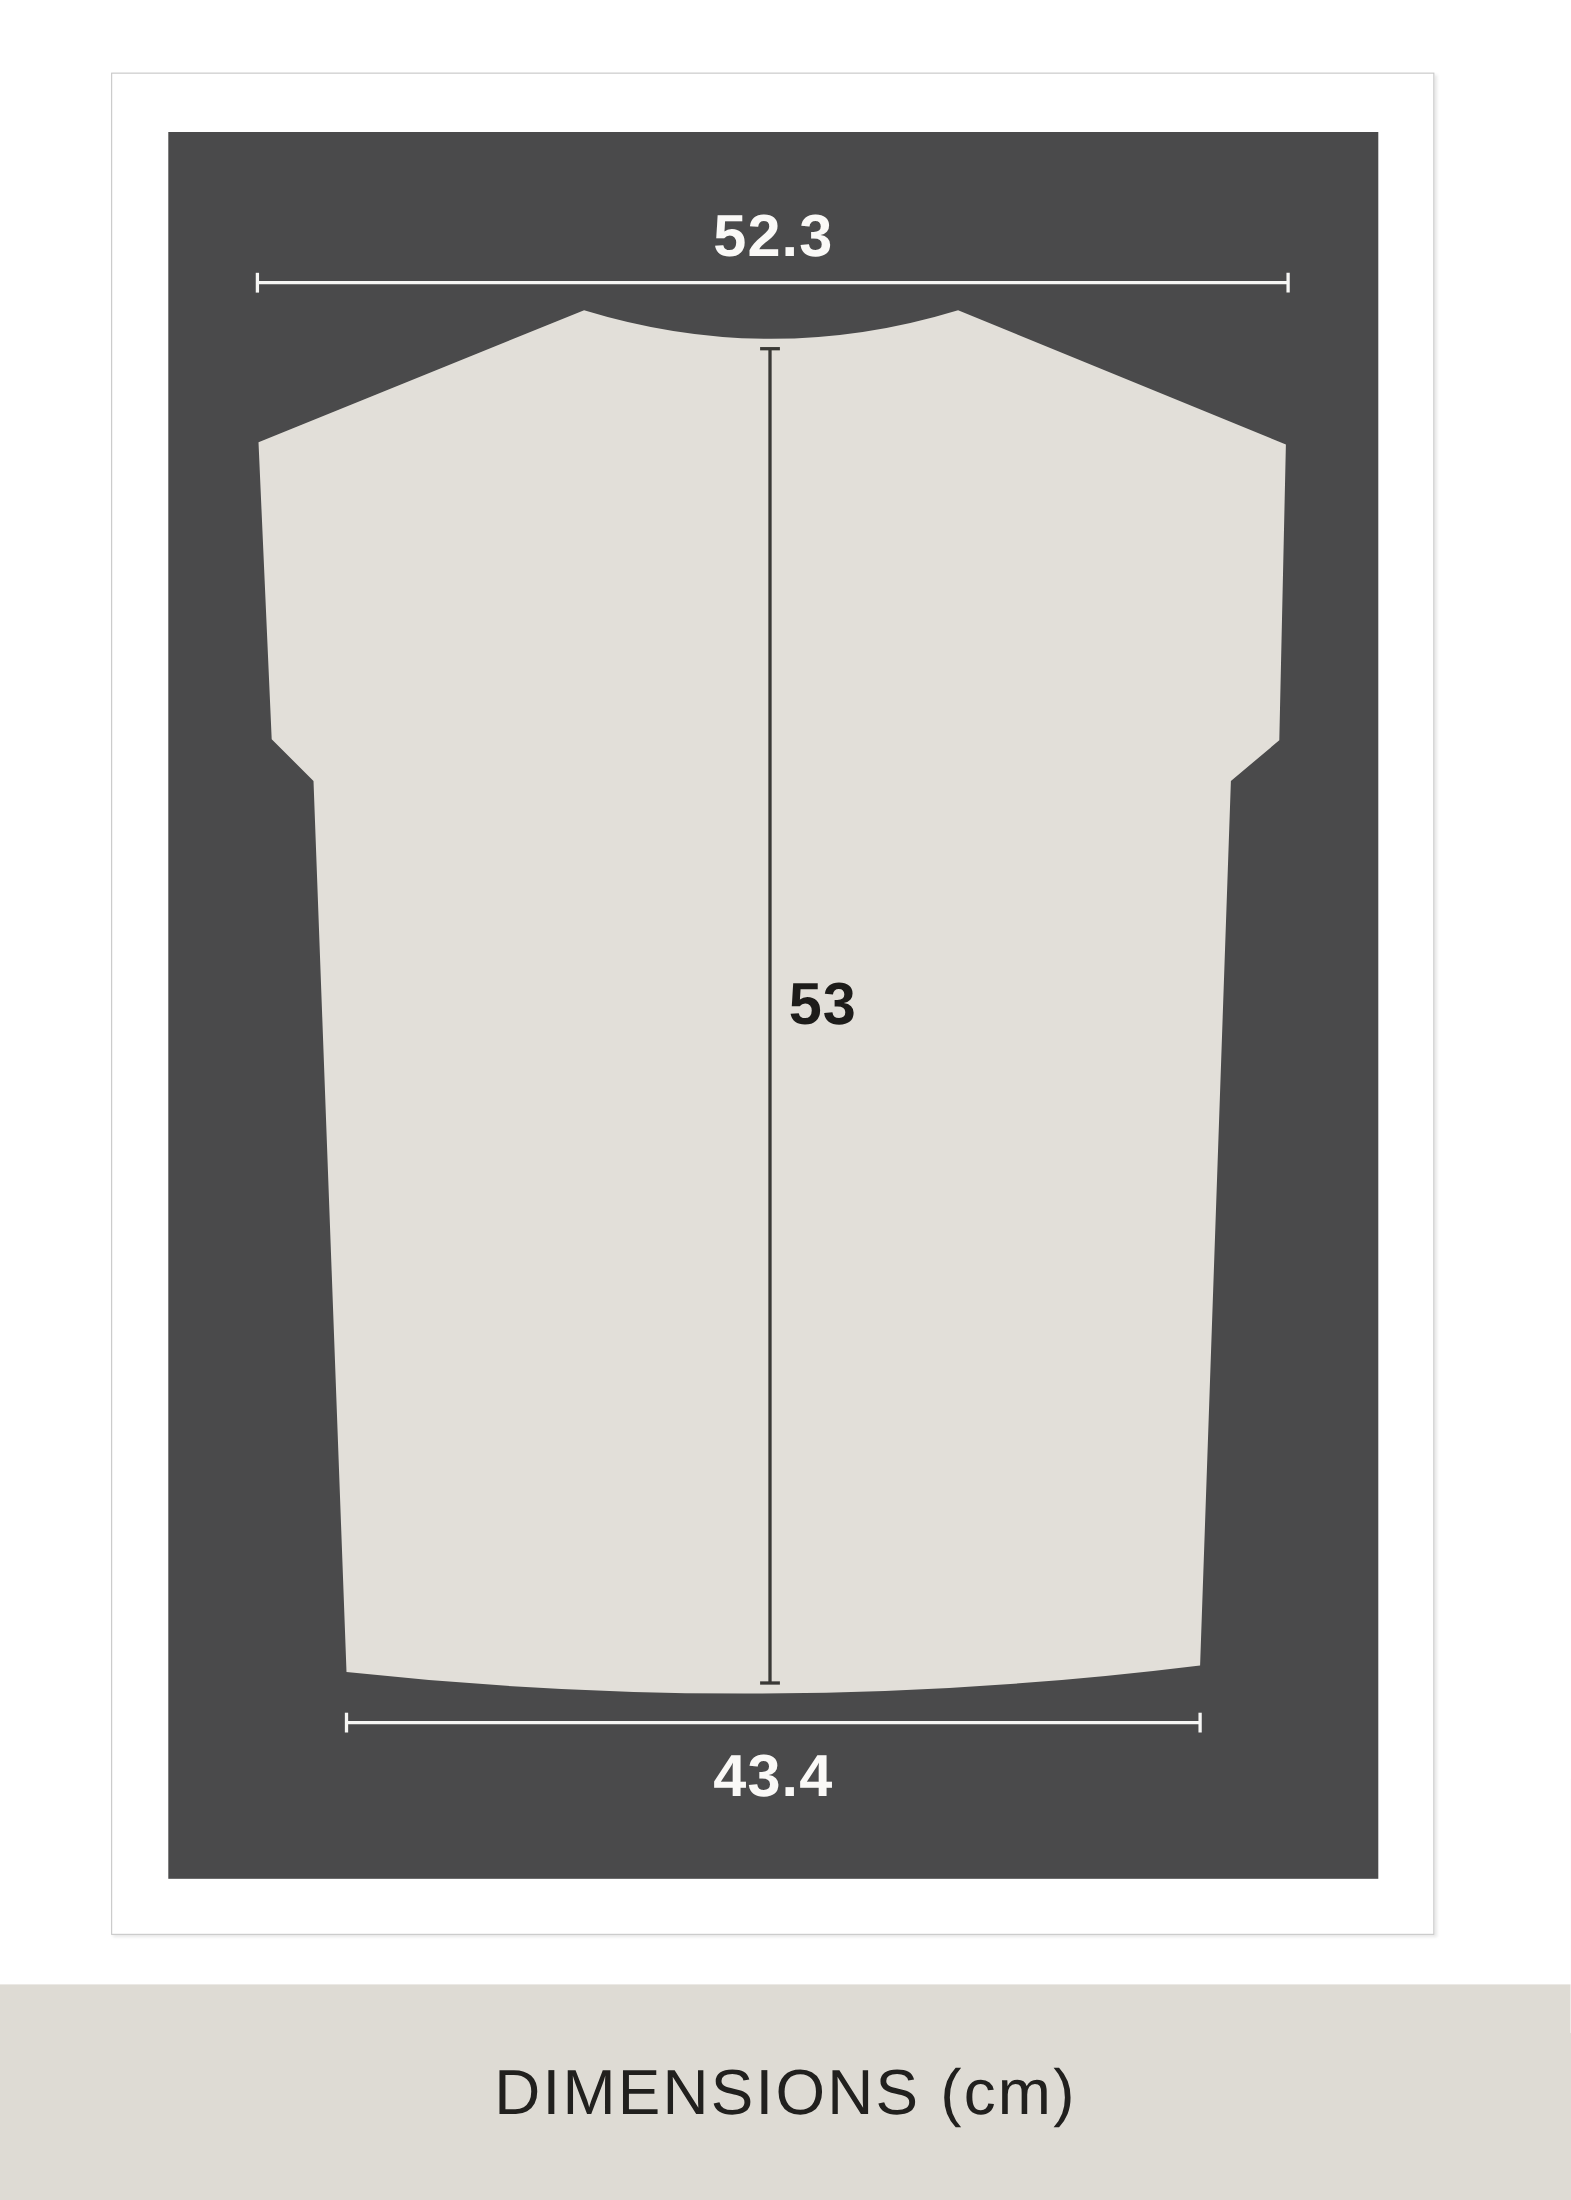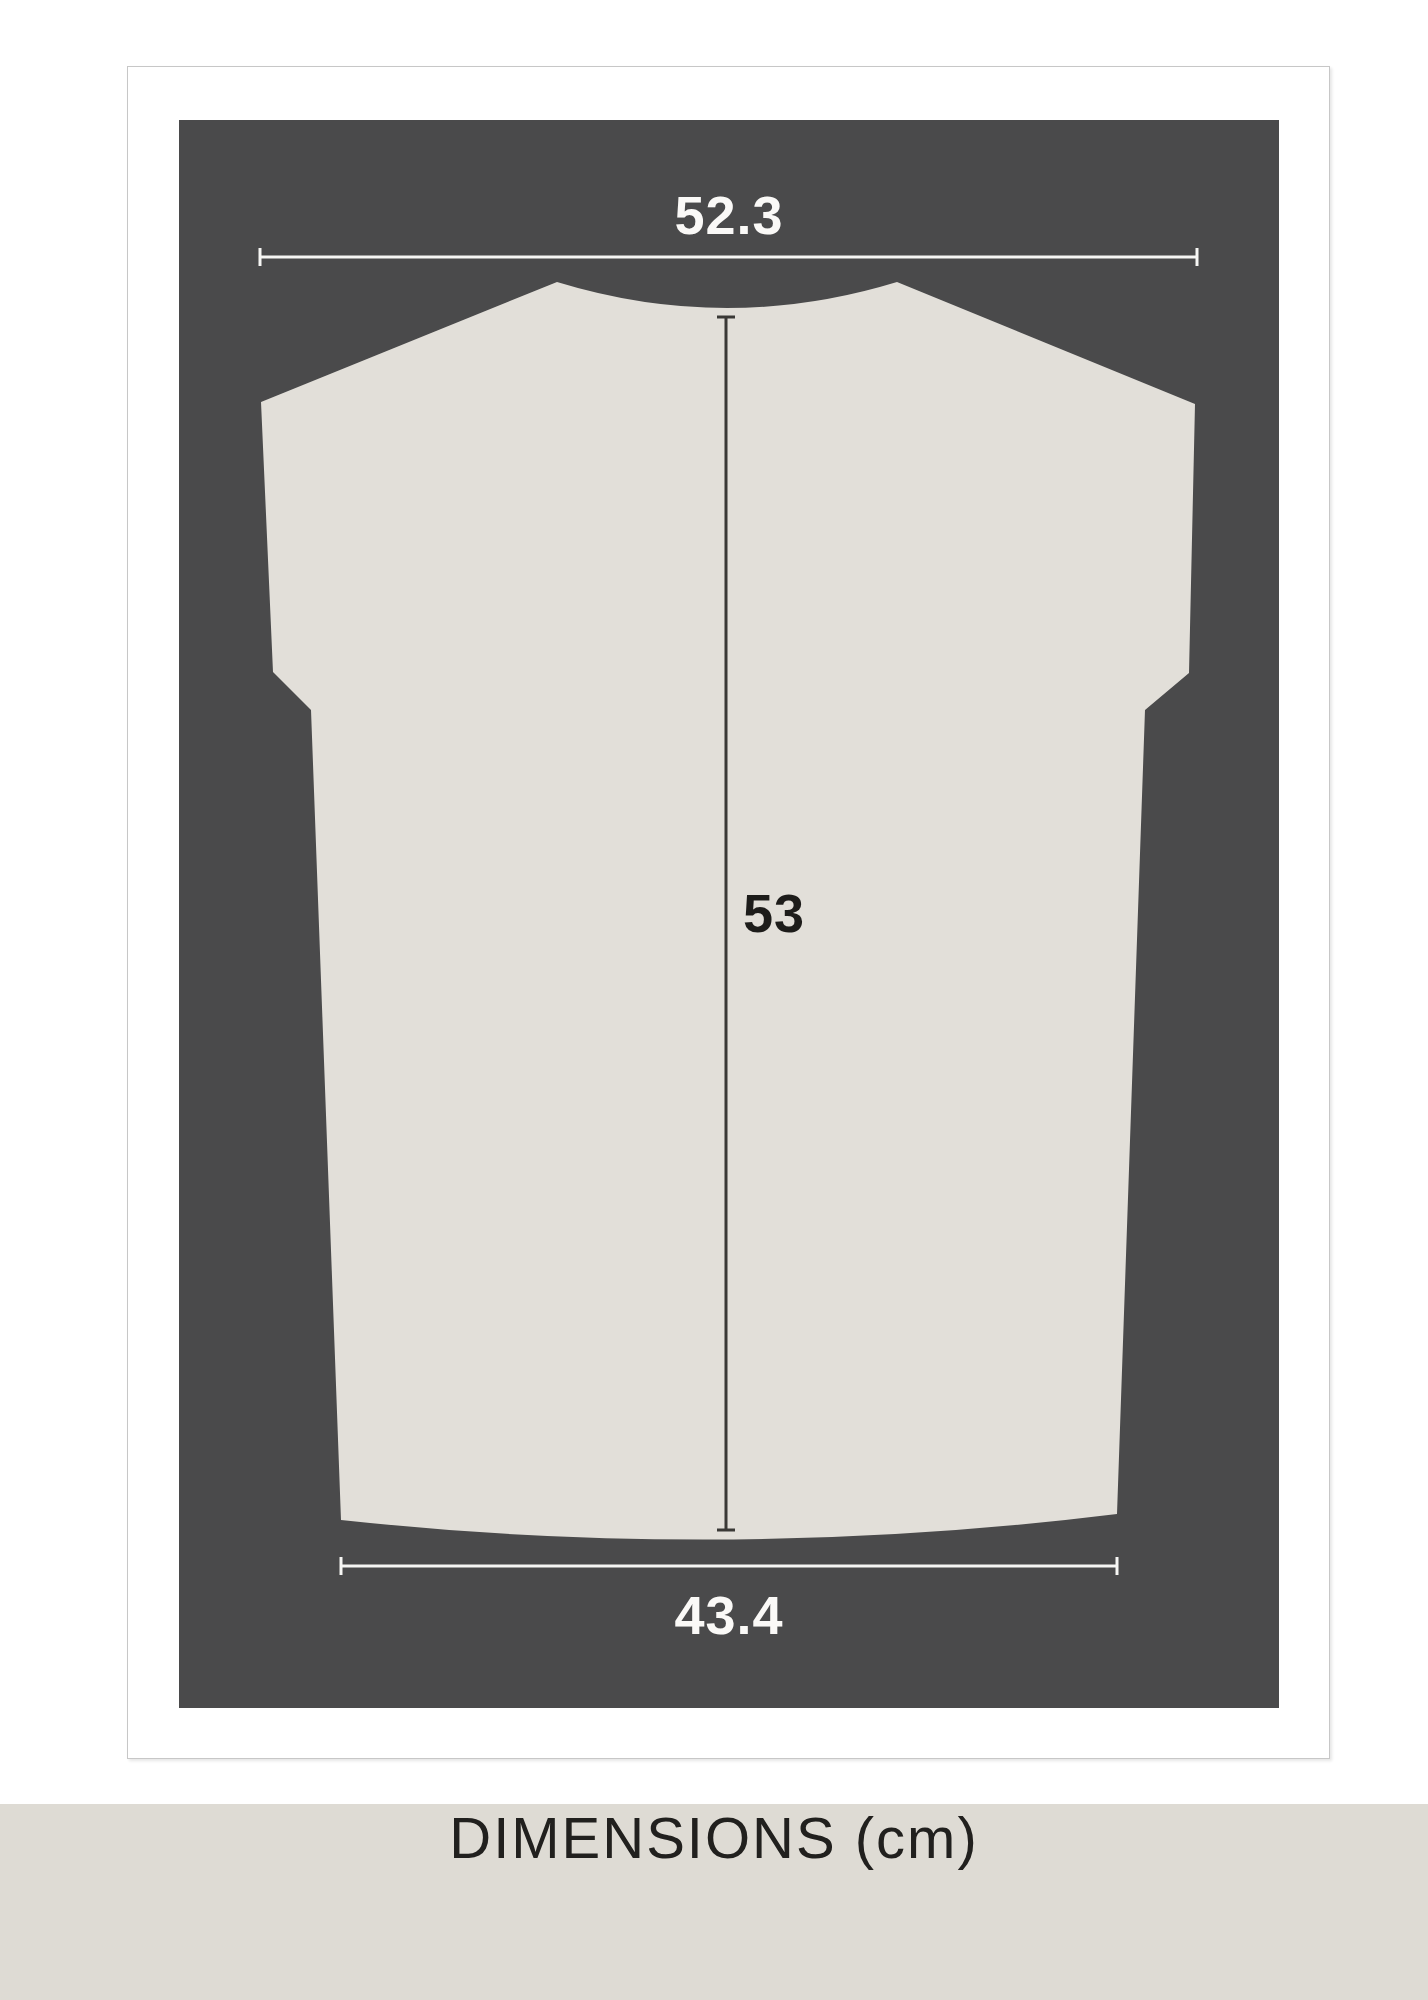--- a/index.html
+++ b/index.html
@@ -10,21 +10,21 @@
   }
   .page {
     position: relative;
     width: 1428px;
     height: 2000px;
     background: #ffffff;
     overflow: hidden;
   }
   .card {
     position: absolute;
-    left: 127px;
+    left: 101px;
     top: 66px;
     width: 1201px;
     height: 1691px;
     background: #ffffff;
     border: 1px solid #c7c7c7;
     box-shadow: 2px 2px 3px rgba(0,0,0,0.10);
   }
   .panel {
     position: absolute;
     left: 51px;
@@ -58,20 +58,21 @@
   .label-length { left: 564px; top: 766px; color: #1d1c1a; }
   .label-bottom { top: 1468px; }
   .footer-band {
     position: absolute;
     left: 0;
     top: 1804px;
     width: 1428px;
     height: 196px;
     background: #dedbd4;
     display: flex;
+    align-items: center;
     justify-content: center;
   }
   .footer-caption {
     font-size: 58px;
     font-weight: 400;
     letter-spacing: 2px;
     color: #21201e;
   }
 </style>
 </head>

